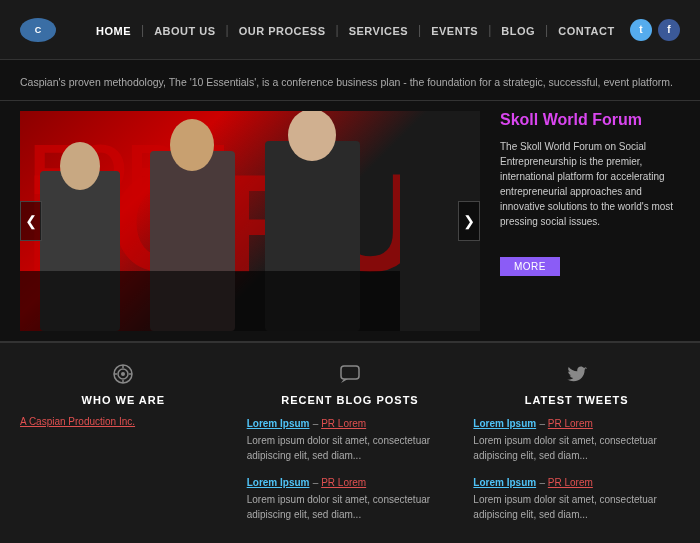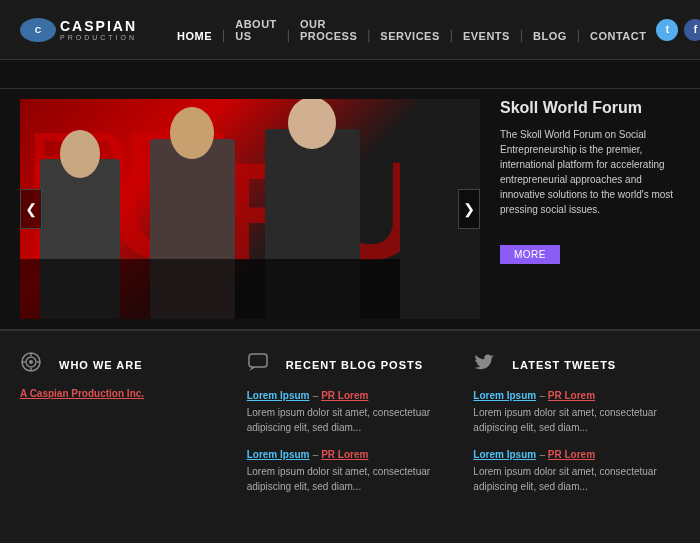--- a/index.html
+++ b/index.html
@@ -31,49 +31,45 @@
     .slider-section { display: flex; background: #111; padding: 10px 20px; gap: 20px; align-items: stretch; }
     .slider-wrapper { position: relative; flex: 1; min-height: 220px; }
     .slider-arrow { position: absolute; top: 50%; transform: translateY(-50%); background: rgba(0,0,0,0.5); color: #fff; width: 22px; height: 40px; display: flex; align-items: center; justify-content: center; cursor: pointer; z-index: 10; font-size: 14px; border: 1px solid #444; }
     .slider-arrow.left { left: 0; }
     .slider-arrow.right { right: 0; }
     .slider-img { width: 100%; height: 220px; background: #2a2a2a; overflow: hidden; position: relative; }
     .slider-img-inner { width: 100%; height: 100%; background: linear-gradient(135deg, #8b0000 0%, #cc0000 30%, #1a1a1a 60%); display: flex; align-items: center; justify-content: center; }
     .forum-text { position: absolute; left: 10px; top: 30px; font-size: 70px; font-weight: 900; color: #cc0000; opacity: 0.7; line-height: 0.85; text-transform: uppercase; }
 
     .slider-info { width: 180px; flex-shrink: 0; }
-    .slider-info h3 { color: #e5e5e5; font-size: 16px; font-weight: bold; margin-bottom: 10px; }
+    .slider-info h3 { color: #d946ef; font-size: 16px; font-weight: bold; margin-bottom: 10px; }
     .slider-info p { color: #ccc; font-size: 10px; line-height: 1.5; margin-bottom: 28px; font-weight: normal; }
     .more-btn { background: #8b5cf6; color: #fff; border: none; padding: 4px 14px; font-size: 10px; cursor: pointer; display: inline-block; letter-spacing: 0.5px; }
 
     
     .three-cols { display: flex; padding: 20px; gap: 20px; background: #1a1a1a; border-top: 2px solid #333; }
     .col { flex: 1; }
-    .col-header { display: flex; align-items: center; gap: 17px; margin-bottom: 10px; }
+    .col-header { display: flex; align-items: center; gap: 4px; margin-bottom: 10px; flex-direction: column; }
     .col-icon { font-size: 20px; color: #888; }
     .col-title { color: #fff; font-size: 11px; font-weight: bold; text-transform: uppercase; letter-spacing: 1px; }
-    .col-link { color: #e05050; font-size: 10px; font-weight: bold; margin-bottom: 4px; display: block; }
+    .col-link { color: #e05050; font-size: 10px; font-weight: normal; margin-bottom: 4px; display: block; }
     .col-link-blue { color: #4fc3f7; font-size: 10px; font-weight: bold; }
     .col-text { color: #aaa; font-size: 10px; line-height: 1.5; }
     .blog-item { margin-bottom: 12px; }
     .tweet-item { margin-bottom: 12px; }
     .col-link-secondary { color: #999; font-size: 10px; }
   </style>
 </head>
 <body>
 
 <header class="header">
   <div class="logo">
     <div class="logo-oval">
       <span>C</span>
     </div>
-    <div class="logo-text">
-      <span class="main">CASPIAN</span>
-      <span class="sub">PRODUCTION</span>
-    </div>
   </div>
   <nav>
     <a href="#" class="active">HOME</a>
     <span class="sep">|</span>
     <a href="#">ABOUT US</a>
     <span class="sep">|</span>
     <a href="#">OUR PROCESS</a>
     <span class="sep">|</span>
     <a href="#">SERVICES</a>
     <span class="sep">|</span>
@@ -84,20 +80,21 @@
     <a href="#">CONTACT</a>
   </nav>
   <div class="social-icons">
     <div class="social-icon si-twitter">t</div>
     <div class="social-icon si-facebook">f</div>
 
   </div>
 </header>
 
 <section class="hero-banner">
+  <p>Caspian's proven methodology, The '10 Essentials',  is a conference business plan - the foundation for a strategic, successful, event platform.</p>
 </section>
 
 <section class="slider-section">
   <div class="slider-wrapper">
     <div class="slider-arrow left">❮</div>
     <div class="slider-img">
       <div class="slider-img-inner">
         <div class="forum-text">FORU</div>
 
         <svg width="380" height="220" style="position:absolute;bottom:0;left:0;">

